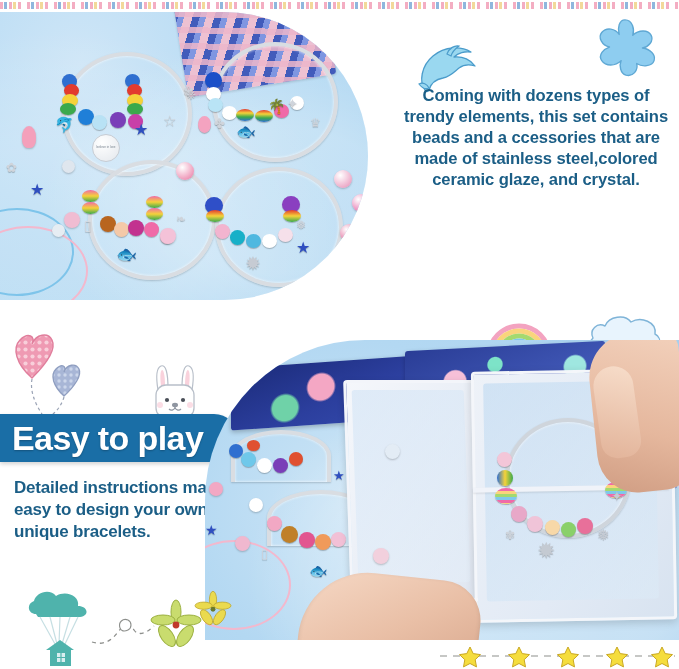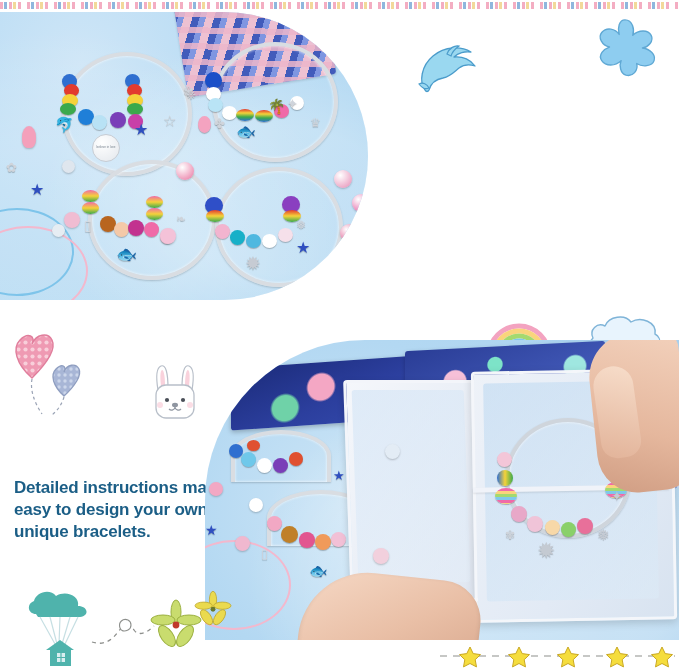--- a/index.html
+++ b/index.html
@@ -327,20 +327,21 @@
   <div class="dolphin">
     <svg viewBox="0 0 70 52" width="70" height="52">
       <path d="M12 48 C6 40 8 24 20 14 C32 4 48 4 58 10 C52 9 45 11 41 15
                C50 14 58 18 62 24 C56 22 50 23 46 26 C42 29 38 34 30 36
                C24 37 18 41 16 48 C15 50 13 50 12 48 Z" fill="#9ad8f0" stroke="#4b9ccb" stroke-width="1.3" stroke-linejoin="round"></path>
       <path d="M16 46 C14 42 10 40 6 42 C9 46 12 48 16 46 Z" fill="#9ad8f0" stroke="#4b9ccb" stroke-width="1.2"></path>
       <path d="M34 12 C36 6 42 3 46 4 C42 7 39 10 38 14 Z" fill="#9ad8f0" stroke="#4b9ccb" stroke-width="1.2"></path>
     </svg>
   </div>
 
+  <div class="top-text">Coming with dozens types of trendy elements, this set contains beads and a ccessories that are made of stainless steel,colored ceramic glaze, and crystal.</div>
 
 
   <div class="heart-balloon" style="left:8px;top:318px;width:90px;height:100px;">
     <svg viewBox="0 0 90 100" width="90" height="100">
       <defs>
         <pattern id="dotspink" width="7" height="7" patternUnits="userSpaceOnUse">
           <circle cx="3.5" cy="3.5" r="2.1" fill="#f8cfda"></circle>
         </pattern>
         <pattern id="dotsblue" width="6" height="6" patternUnits="userSpaceOnUse">
           <circle cx="3" cy="3" r="1.7" fill="#ccd6ea"></circle>
@@ -372,20 +373,23 @@
       <rect x="10" y="25" width="38" height="33" rx="10" fill="#fff" stroke="#b8bfc9" stroke-width="1.3"></rect>
       <circle cx="21" cy="40" r="2.1" fill="#4a4f58"></circle>
       <circle cx="37" cy="40" r="2.1" fill="#4a4f58"></circle>
       <ellipse cx="29" cy="45" rx="3" ry="2.2" fill="#8f96a1"></ellipse>
       <path d="M29 47 C29 50 25 51 23 49 M29 47 C29 50 33 51 35 49" fill="none" stroke="#8f96a1" stroke-width="1.2"></path>
       <circle cx="14" cy="45" r="3" fill="#fbdde5"></circle>
       <circle cx="44" cy="45" r="3" fill="#fbdde5"></circle>
     </svg>
   </div>
 
+  <div class="banner-easy">
+    <span class="btxt">Easy to play</span>
+  </div>
 
   <div class="bottom-text">Detailed instructions make it easy to design your own unique bracelets.</div>
 
   <div class="rainbow">
     <svg viewBox="0 0 90 42" width="90" height="42">
       <path d="M16 38 A30 30 0 0 1 76 38" fill="none" stroke="#f3a3c0" stroke-width="5"></path>
       <path d="M21 38 A25 25 0 0 1 71 38" fill="none" stroke="#f9d47c" stroke-width="5"></path>
       <path d="M26 38 A20 20 0 0 1 66 38" fill="none" stroke="#a4d96f" stroke-width="5"></path>
       <path d="M31 38 A15 15 0 0 1 61 38" fill="none" stroke="#7fc8ea" stroke-width="5"></path>
       <ellipse cx="14" cy="36" rx="14" ry="8" fill="#a9dcf6" stroke="#6fb5dd" stroke-width="1.2"></ellipse>

